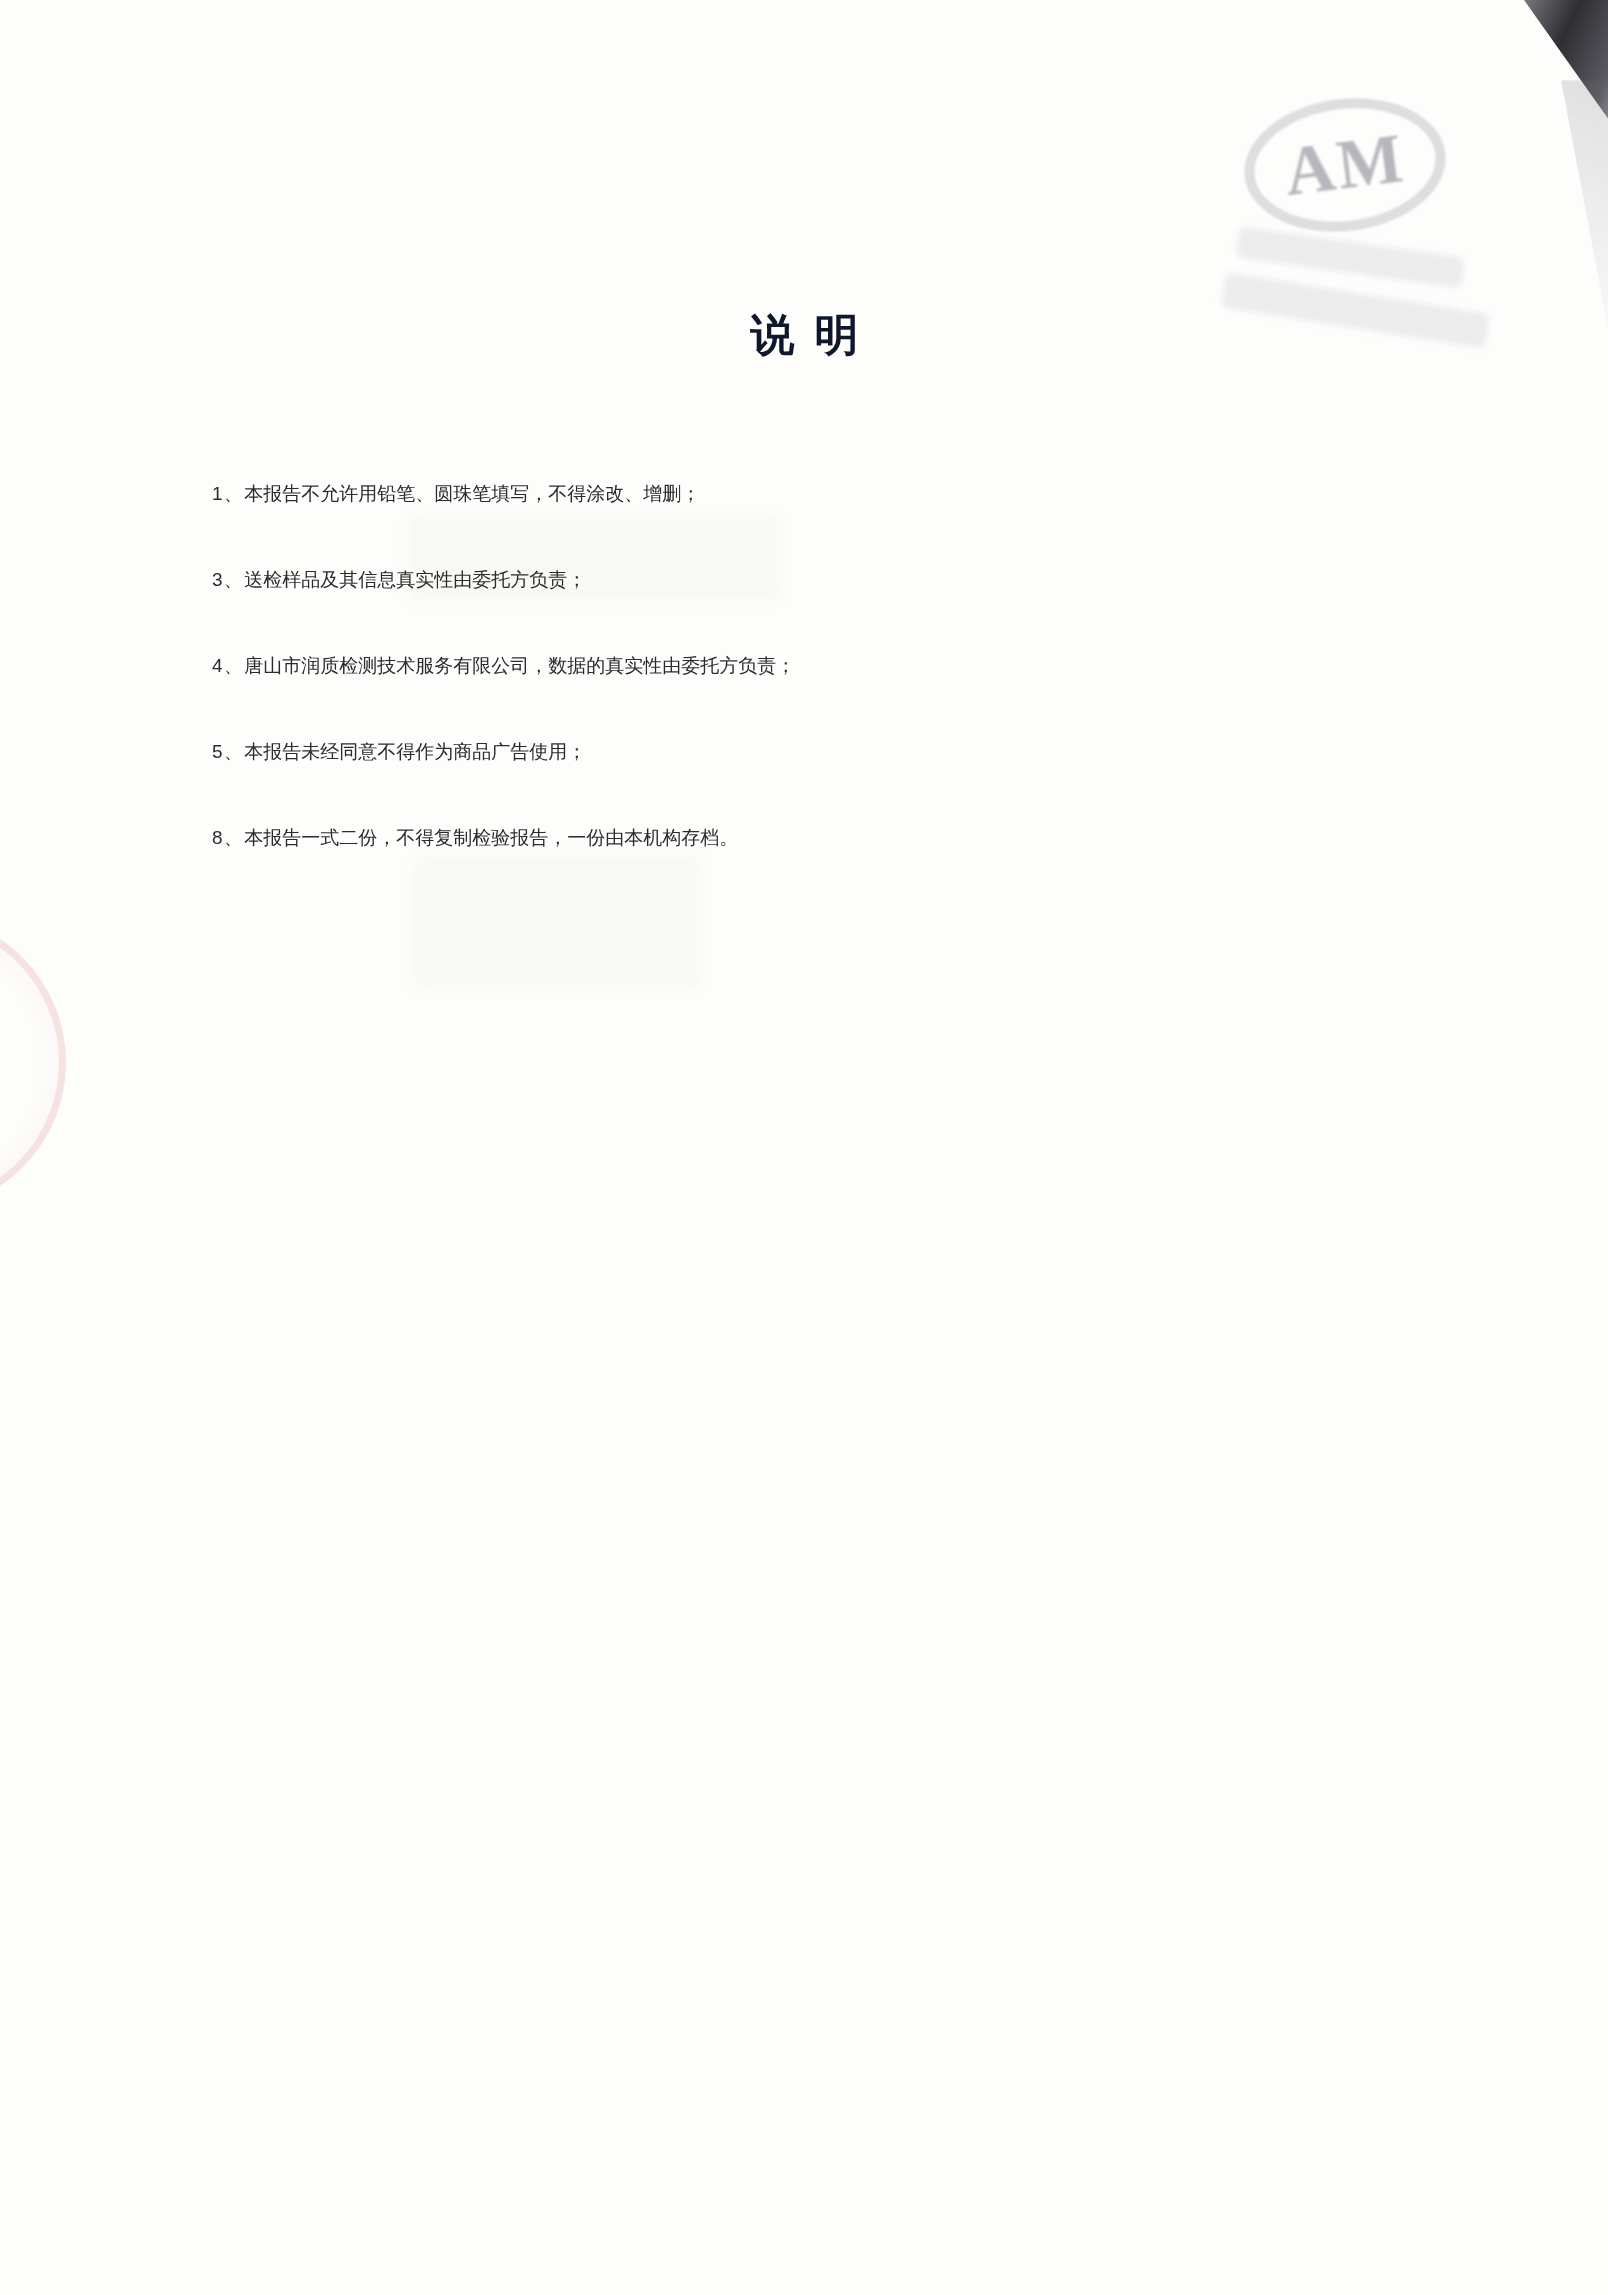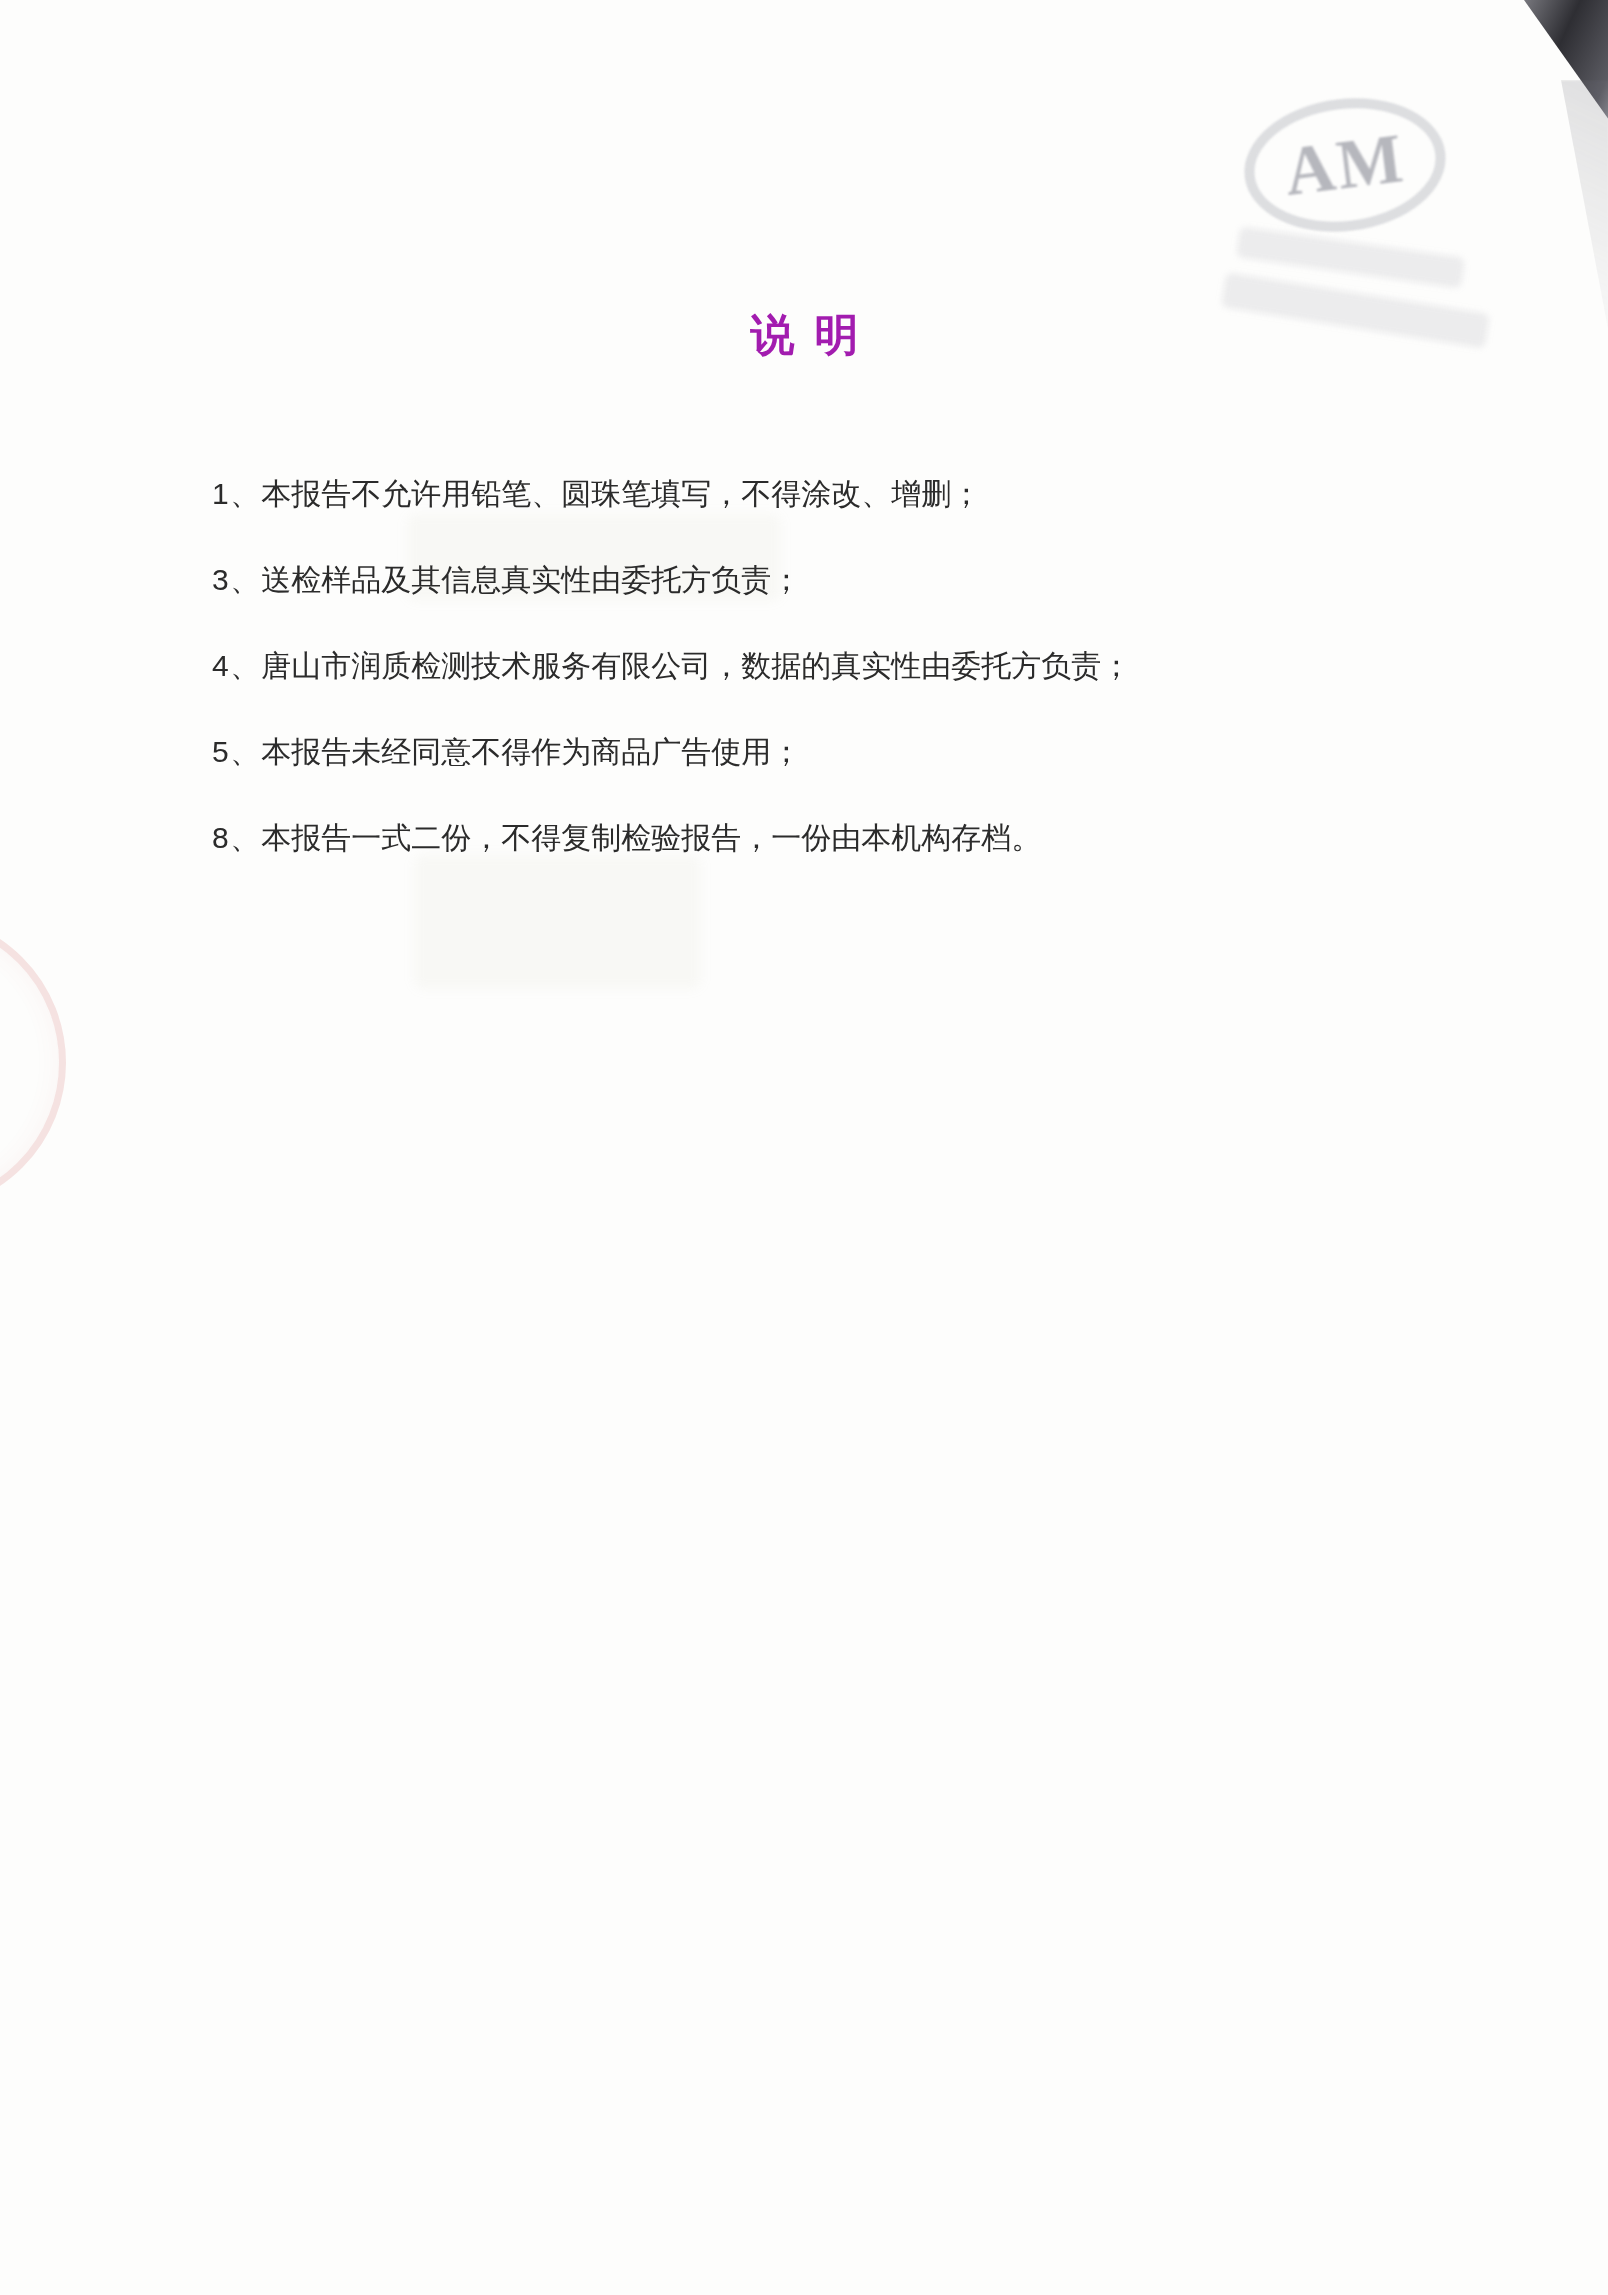--- a/index.html
+++ b/index.html
@@ -72,26 +72,26 @@
 
   
   .title {
     position: absolute; top: 306px; left: 0; width: 100%;
     text-align: center;
     font-family: "Liberation Serif", serif;
     font-size: 44px;
     font-weight: 600;
     letter-spacing: 20px;
     text-indent: 20px;
-    color: #a21caf;
+    color: #0f172a;
   }
   .notes {
     position: absolute; top: 451px; left: 212px;
     width: 1155px;
-    font-size: 30px;
+    font-size: 19px;
     line-height: 86px;
   }
   .note-item {
     padding-left: 48px;
     text-indent: -48px;
   }
   .note-item .num { letter-spacing: 1.3px; }
   .contact {
     position: absolute; top: 1567px; left: 208px;
     font-size: 29px;

